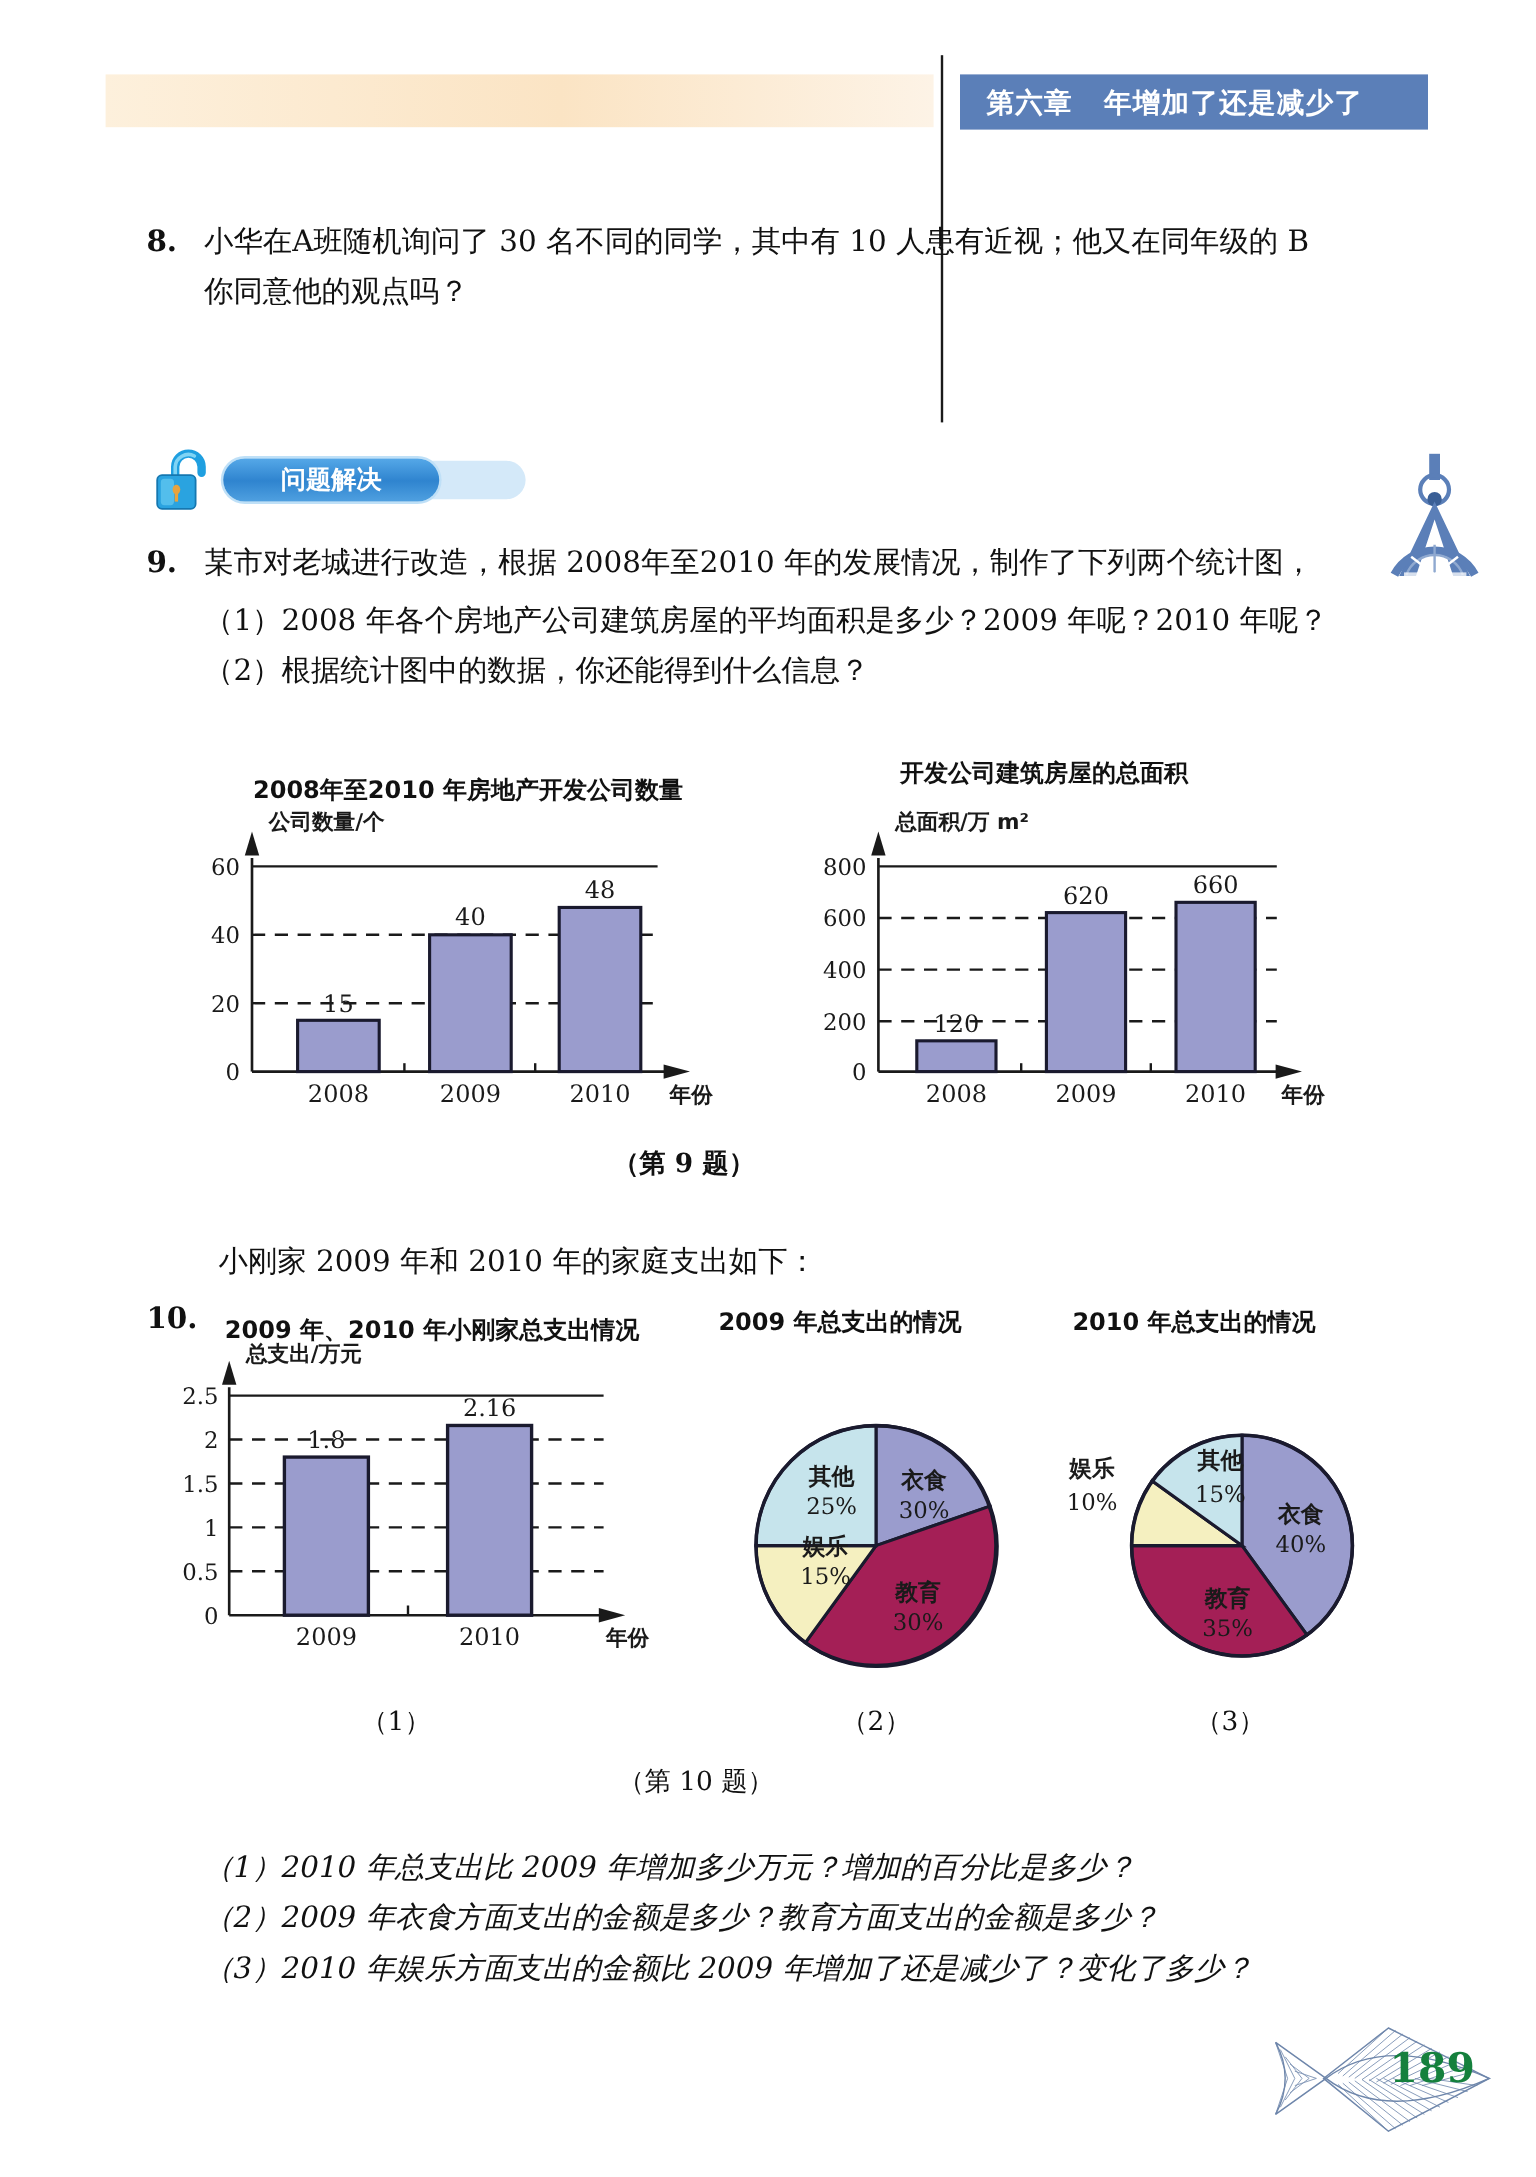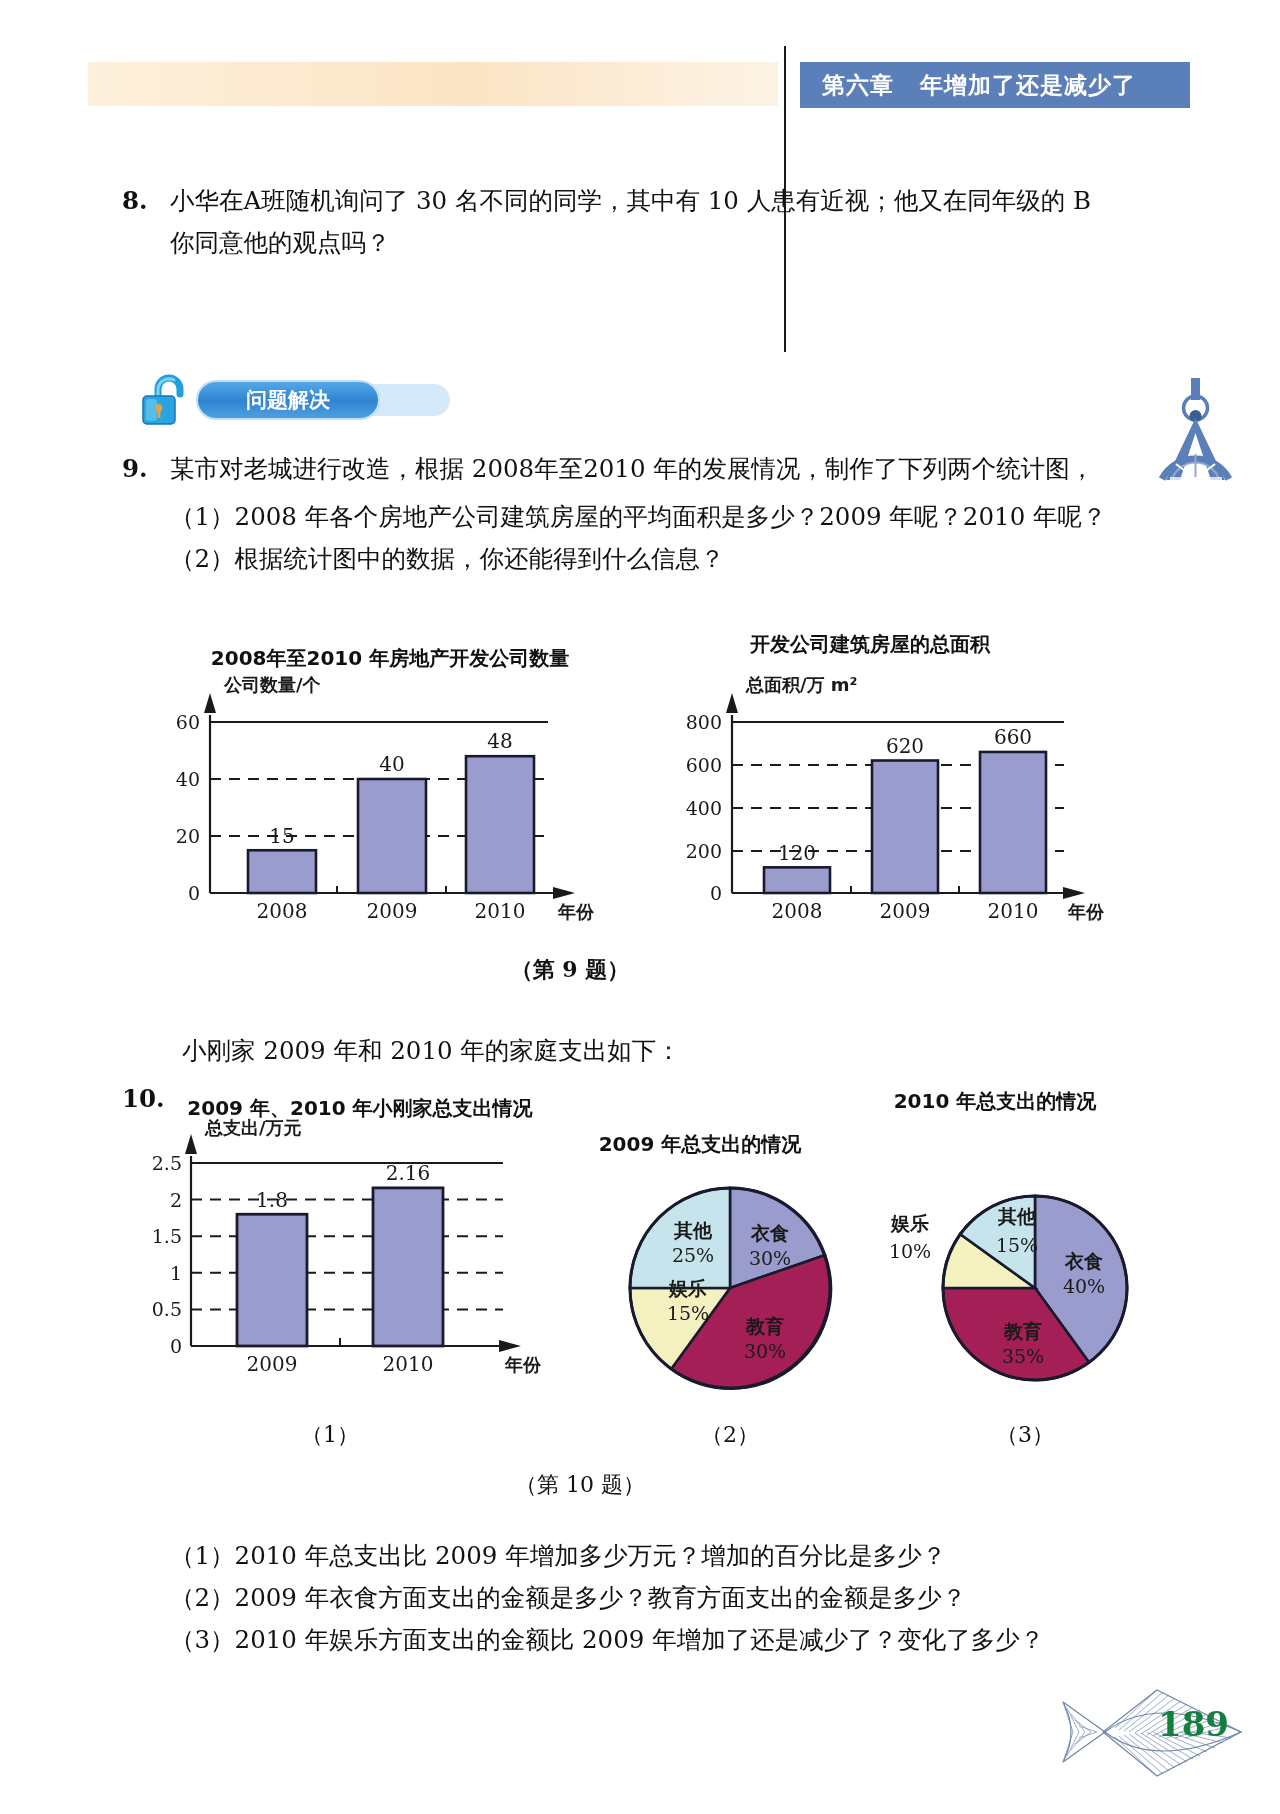--- a/index.html
+++ b/index.html
@@ -34,21 +34,21 @@
   
   .compass { position:absolute; left:1150px; top:378px; }
 
   .q-block { position:absolute; font-size:24.5px; color:#111; line-height:1.72;
              font-family:"DejaVu Serif", serif; }
   .q-num { position:absolute; font-weight:bold; }
   .q-body { }
   .q-body div { white-space:nowrap; }
 
   
-  .badge-wrap { position:absolute; left:140px; top:378px; width:300px; height:46px; }
+  .badge-wrap { position:absolute; left:128px; top:378px; width:300px; height:46px; }
   .badge-pill {
     position:absolute; left:58px; top:4px; width:180px; height:36px;
     border-radius:18px;
     background:linear-gradient(180deg,#55a8e8 0%, #2f84cf 52%, #4fa0e0 100%);
     display:flex; align-items:center; justify-content:center;
     color:#ffffff; font-size:21px; font-weight:bold;
     font-family:"DejaVu Sans", sans-serif;
     box-shadow: 0 0 0 2px #bfe0f7;
   }
   .badge-pill-ghost {
@@ -251,21 +251,21 @@
   <rect x="248" y="69.89" width="70" height="158.11" fill="#9a9ccd" stroke="#1a1a2e" stroke-width="2.8"></rect>
   <text class="bar-val" x="147" y="89" text-anchor="middle">1.8</text>
   <text class="bar-val" x="283" y="62" text-anchor="middle">2.16</text>
   <text class="cat-lab" x="147" y="253" text-anchor="middle">2009</text>
   <text class="cat-lab" x="283" y="253" text-anchor="middle">2010</text>
   <line x1="215" y1="228" x2="215" y2="220" stroke="#1a1a1a" stroke-width="2"></line>
   <text class="axis-name" x="380" y="253">年份</text>
 </svg>
 </div>
 
-<div class="chart-title" style="position:absolute; left:560px; top:1088px; width:280px;margin-top:43px;">
+<div class="chart-title" style="position:absolute; left:560px; top:1088px; width:280px;">
   <span>2009 年总支出的情况</span>
 </div>
 
 <div style="position:absolute; left:610px; top:1168px;">
 <svg width="240" height="240" viewBox="0 0 240 240">
 
   <path d="M120 120 L120 20 A100 100 0 0 1 215.1 87.1 Z" fill="#9a9ccd" stroke="#1a1a2e" stroke-width="2.6"></path>
 
   <path d="M120 120 L215.1 87.1 A100 100 0 0 1 61.2 200.9 Z" fill="#a41f56" stroke="#1a1a2e" stroke-width="2.6"></path>
 
@@ -311,21 +311,21 @@
   <text class="pie-pct" x="137" y="84" text-anchor="middle">15%</text>
 </svg>
 </div>
 
 <div class="fig-cap" style="position:absolute; left:280px; top:1420px; width:100px;">（1）</div>
 <div class="fig-cap" style="position:absolute; left:680px; top:1420px; width:100px;">（2）</div>
 <div class="fig-cap" style="position:absolute; left:975px; top:1420px; width:100px;">（3）</div>
 
 <div class="fig-cap" style="position:absolute; left:470px; top:1470px; width:220px;">（第 10 题）</div>
 
-<div class="q-block" style="left:170px; top:1535px; width:960px;">
+<div class="q-block" style="left:170px; top:1535px; width:960px;font-style:italic;">
   <div class="q-body">
     <div>（1）2010 年总支出比 2009 年增加多少万元？增加的百分比是多少？</div>
     <div>（2）2009 年衣食方面支出的金额是多少？教育方面支出的金额是多少？</div>
     <div>（3）2010 年娱乐方面支出的金额比 2009 年增加了还是减少了？变化了多少？</div>
   </div>
 </div>
 
 <div style="position:absolute; left:1045px; top:1680px;">
 <svg width="210" height="110" viewBox="0 0 210 110">
   <g stroke="#6e86ab" stroke-width="0.8" fill="none">

